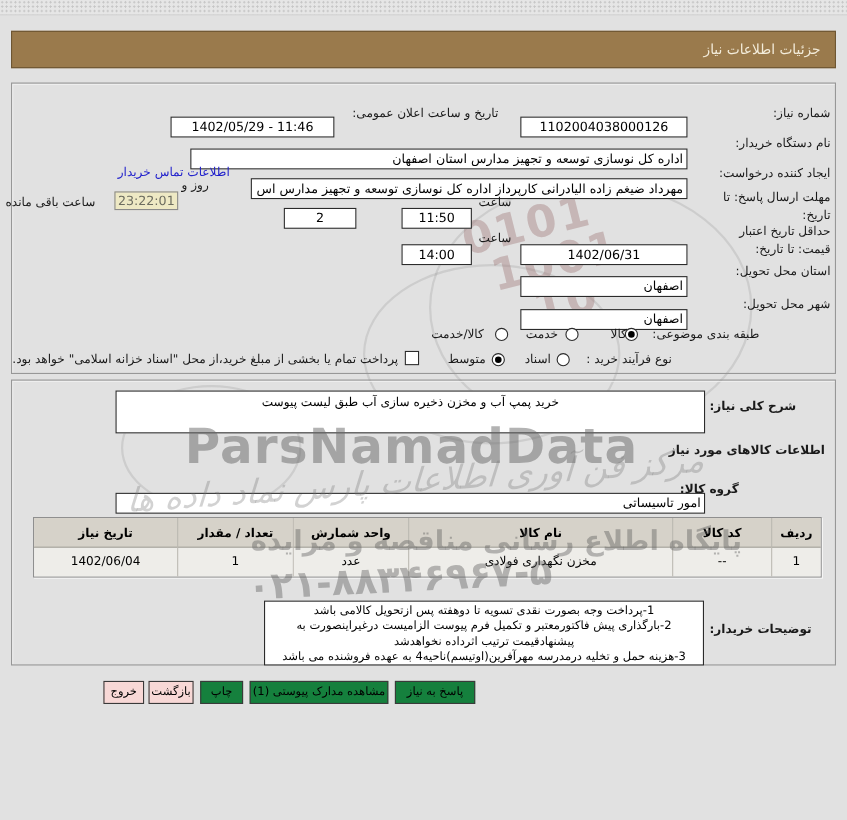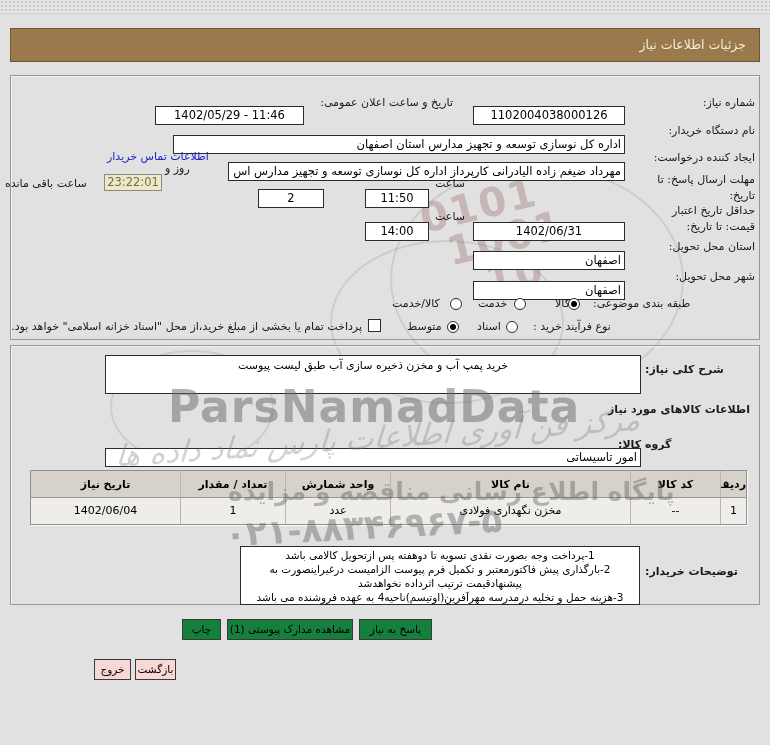--- a/index.html
+++ b/index.html
@@ -40,26 +40,26 @@
   .tarea.pre{white-space:pre-line;line-height:1.32;font-size:10.5px;padding-top:2px;}
   
   .tbl{left:30px;top:470px;width:715px;direction:rtl;border:1px solid #8f8f8f;z-index:2;
     box-shadow:1px 1px 0 #fbfbfb;}
   .trow{display:flex;direction:rtl;}
   .tcell{border-left:1px solid #b9b6ae;box-sizing:border-box;font-size:11px;text-align:center;
     overflow:hidden;white-space:nowrap;}
   .tcell:last-child{border-left:none;text-align:center;}
   .thead .tcell{background:#d6d2c9;font-weight:bold;height:27px;line-height:27px;border-bottom:1px solid #9a978f;}
   .tbody .tcell{background:#eeede9;height:26px;line-height:26px;}
-  .c0{width:26px;}.c1{width:90px;}.c2{width:240px;}.c3{width:105px;}.c4{width:105px;}.c5{flex:1;}
+  .c0{width:45px;}.c1{width:90px;}.c2{width:240px;}.c3{width:105px;}.c4{width:105px;}.c5{flex:1;}
   
   .btn{height:19px;border:1px solid #3a3a3a;font-size:10.5px;text-align:center;line-height:19px;
     direction:rtl;cursor:pointer;z-index:4;}
   .btn.green{background:#15803d;}
-  .btn.pink{background:#f8d8d6;margin-top:40px;}
+  .btn.pink{background:#f8d8d6;}
   
   .wm-behind{z-index:0;pointer-events:none;}
   .wm-circle{border:2px solid rgba(125,125,125,0.20);border-radius:50%;}
   .wm-digits{font-weight:bold;font-size:40px;line-height:0.95;color:rgba(158,118,118,0.40);
     transform:rotate(-14deg);letter-spacing:2px;}
   .wm-digits div:nth-child(2){margin-left:18px;}
   .wm-digits div:nth-child(3){margin-left:48px;}
   
   .wm-top{z-index:6;pointer-events:none;}
   .wm-brand{font-size:44px;font-weight:bold;letter-spacing:1px;color:rgba(103,103,103,0.50);}

